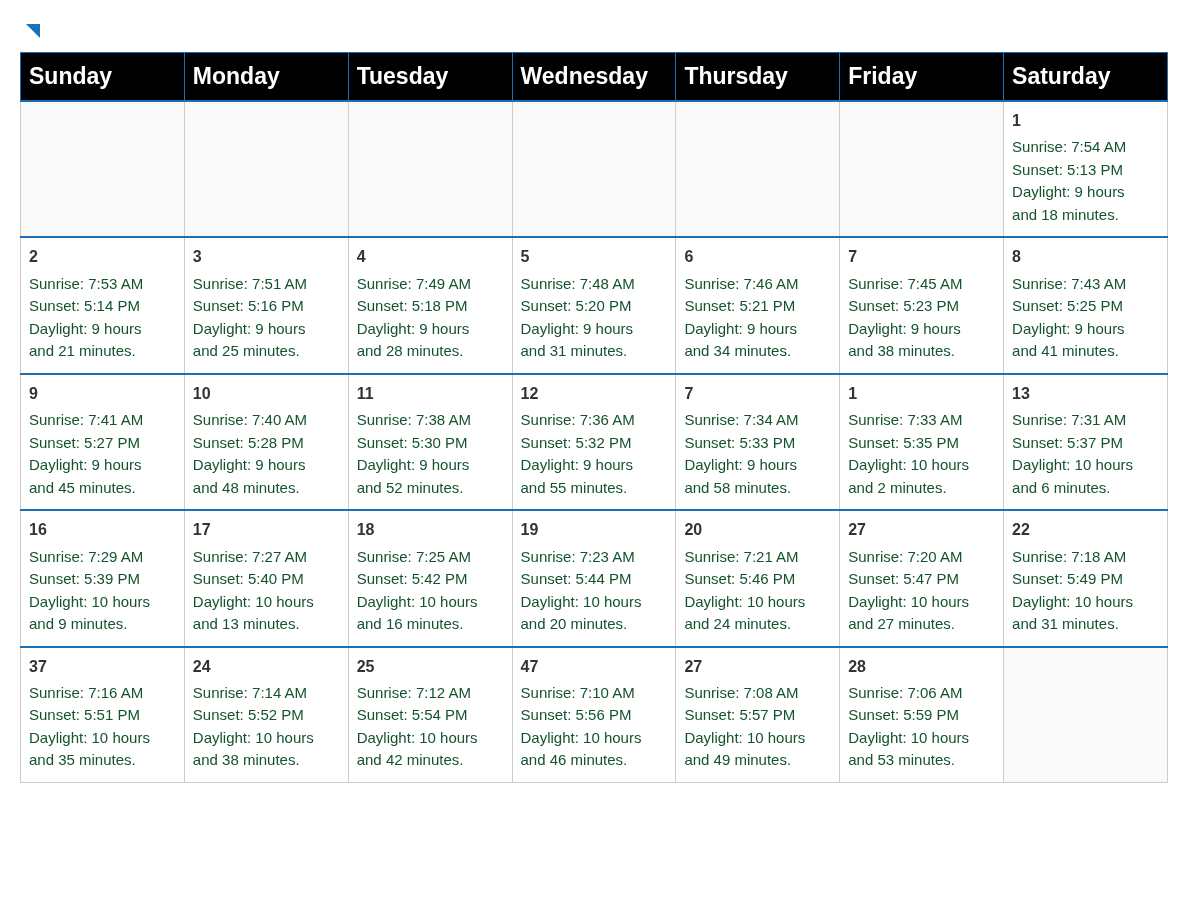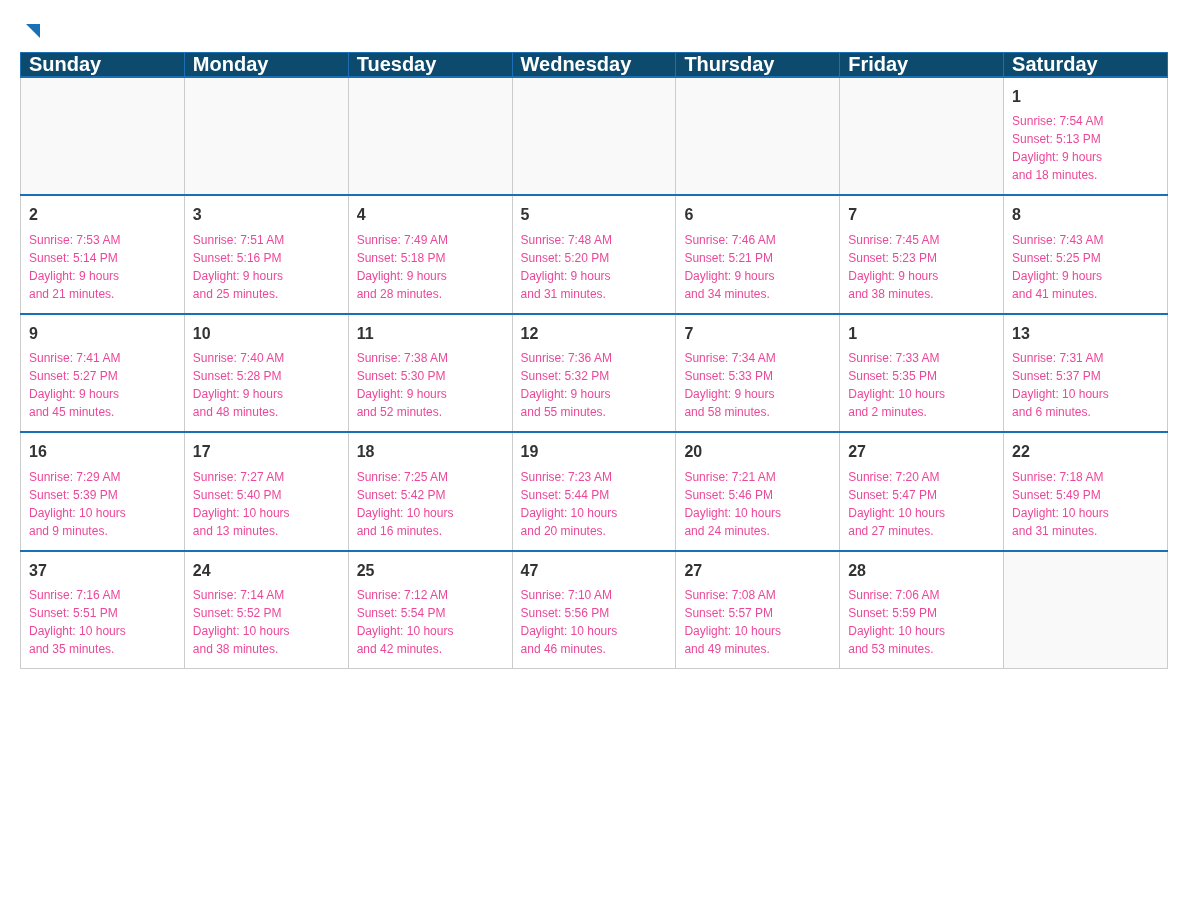--- a/index.html
+++ b/index.html
@@ -34,25 +34,25 @@
       font-size: 22px;
       color: #444;
       margin-top: 4px;
     }
     .calendar {
       width: 100%;
       border-collapse: collapse;
       margin-top: 10px;
     }
     .calendar thead th {
-      background-color: #0c4a6e;
+      background-color: #000000;
       color: #fff;
-      font-size: 20px;
-      font-weight: bold;
-      padding: 0 8px;
+      font-size: 23px;
+      font-weight: bold;
+      padding: 10px 8px;
       text-align: left;
       border: 1px solid #1a6fb5;
     }
     .calendar tbody td {
       vertical-align: top;
       border: 1px solid #ccc;
       border-top: 2px solid #1a6fb5;
       padding: 8px 8px 10px 8px;
       width: 14.28%;
       font-size: 13px;
@@ -65,22 +65,22 @@
       border-top: 2px solid #1a6fb5;
     }
     .day-num {
       font-size: 16px;
       font-weight: bold;
       color: #333;
       display: block;
       margin-bottom: 4px;
     }
     .day-info {
-      font-size: 12px;
-      color: #ec4899;
+      font-size: 15px;
+      color: #14532d;
       line-height: 1.5;
     }
     .logo-row {
       display: flex;
       align-items: center;
     }
     .logo-text-g {
       font-size: 24px;
       font-weight: bold;
       color: #444;

